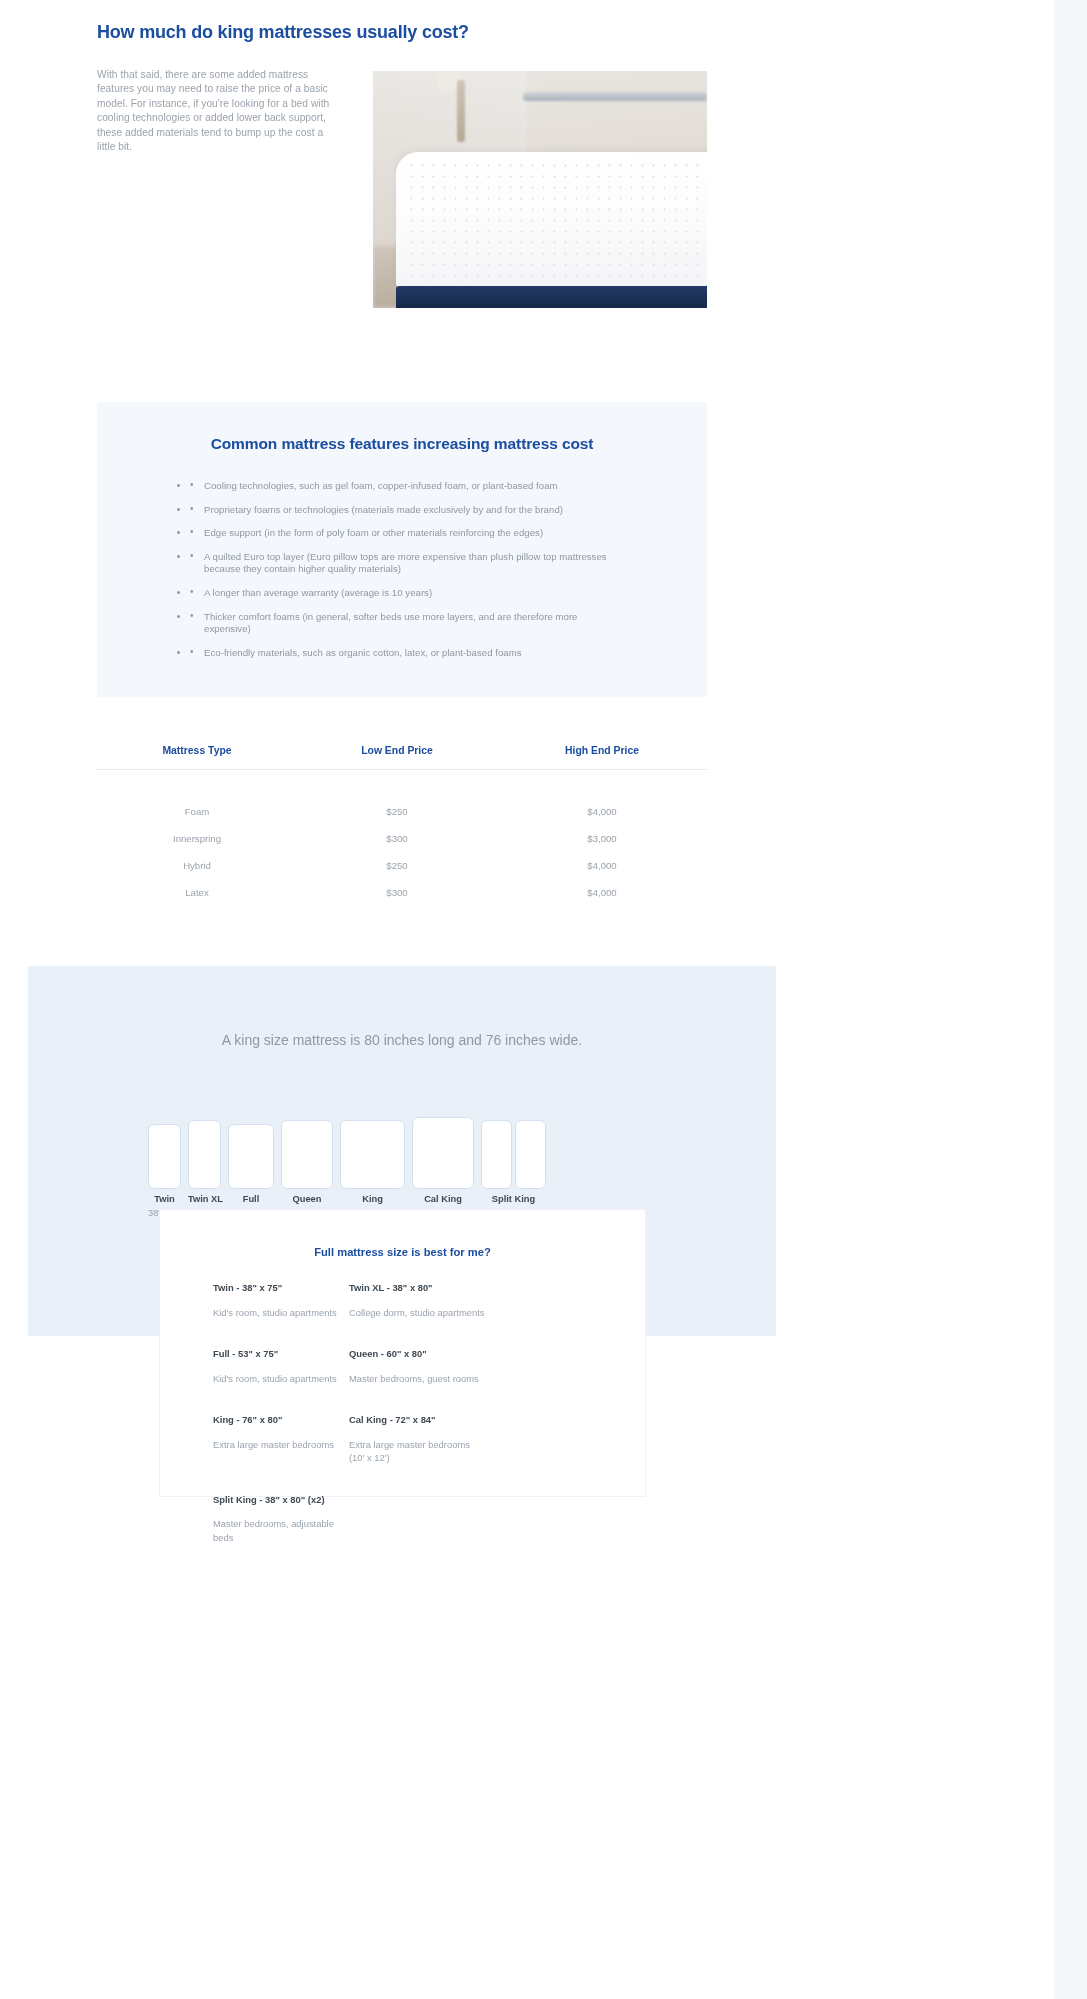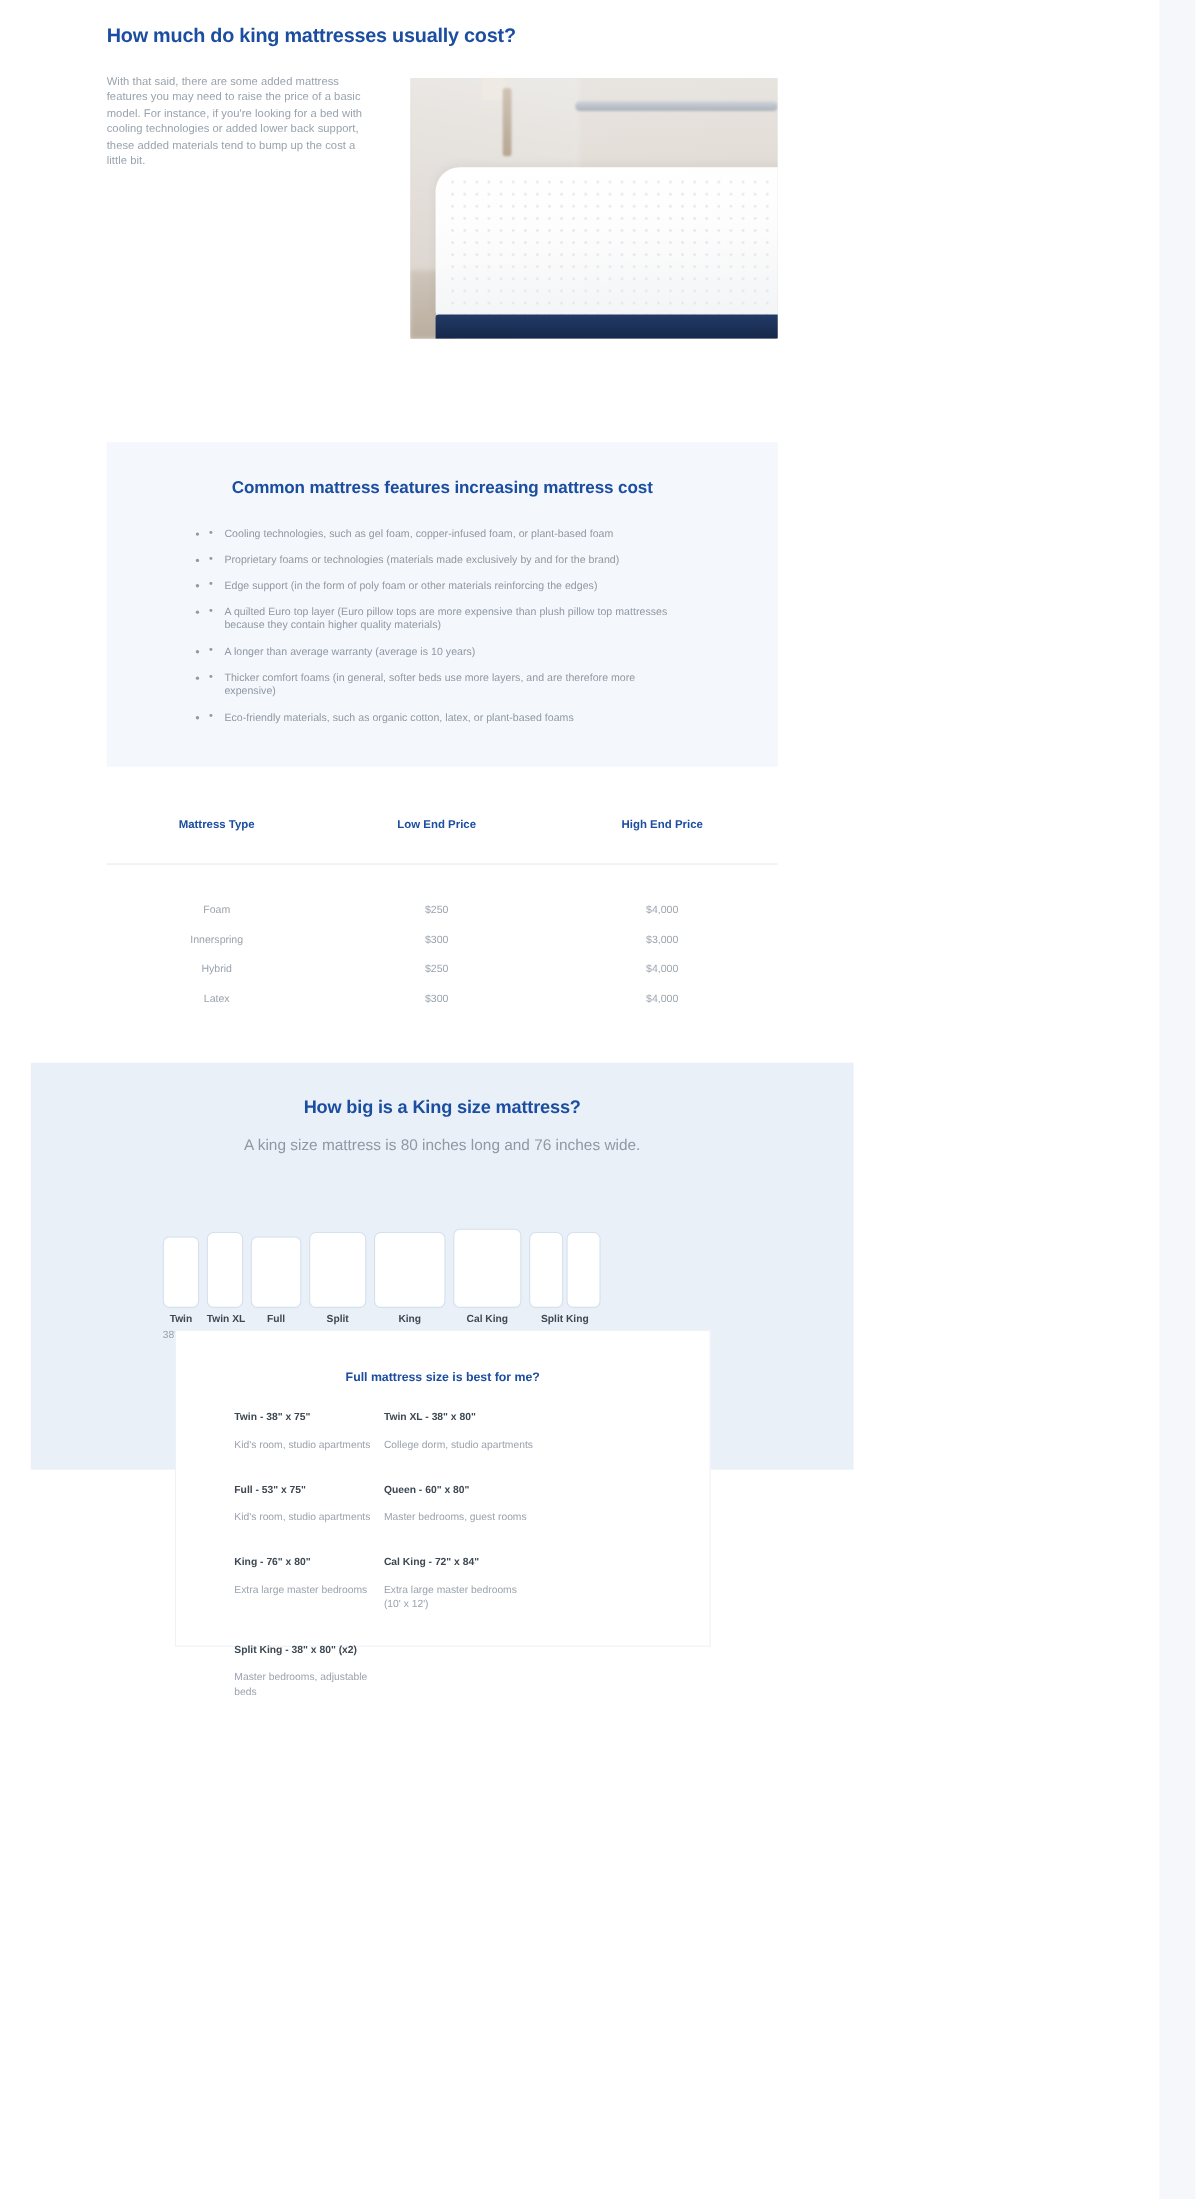--- a/index.html
+++ b/index.html
@@ -86,21 +86,21 @@
   }
   .feature-item::before {
     content: "•"; position: absolute; left: 0; top: -1px;
     color: #8f98a3; font-size: 10px;
   }
 
   
   .price-table {
     position: absolute; left: 97px; top: 745px; width: 610px;
   }
-  .pt-head { display: flex; padding-bottom: 29px; border-bottom: 1px solid #e6eaf0; }
+  .pt-head { display: flex; padding-bottom: 13px; border-bottom: 1px solid #e6eaf0; }
   .pt-head > div {
     font-size: 10.4px; font-weight: 700; color: #1b4da0; text-align: center;
   }
   .pt-col-1 { width: 200px; }
   .pt-col-2 { width: 200px; }
   .pt-col-3 { width: 210px; }
   .pt-body { padding-top: 36px; }
   .pt-row { display: flex; margin-bottom: 16px; }
   .pt-row > div {
     font-size: 9.6px; color: #9aa3ad; text-align: center;
@@ -221,41 +221,40 @@
       </div>
       <div class="pt-row">
         <div class="pt-col-1">Latex</div>
         <div class="pt-col-2">$300</div>
         <div class="pt-col-3">$4,000</div>
       </div>
     </div>
   </section>
 
   <section class="size-panel">
-    <h2 class="size-title">How big is a King size mattress?</h2>
     <p class="size-sub">A king size mattress is 80 inches long and 76 inches wide.</p>
     <div class="beds" id="beds">
         <div class="bed" style="left: 0px; width: 33px;">
           <div class="bed-shape" style="width: 33px; height: 65px;"></div>
           <div class="bed-name">Twin</div>
           <div class="bed-dim">38" x 75"</div>
         </div>
         <div class="bed" style="left: 40px; width: 33px;">
           <div class="bed-shape" style="width: 33px; height: 69px;"></div>
           <div class="bed-name">Twin XL</div>
           <div class="bed-dim">38" x 80"</div>
         </div>
         <div class="bed" style="left: 80px; width: 46px;">
           <div class="bed-shape" style="width: 46px; height: 65px;"></div>
           <div class="bed-name">Full</div>
           <div class="bed-dim">53" x 75"</div>
         </div>
         <div class="bed" style="left: 133px; width: 52px;">
           <div class="bed-shape" style="width: 52px; height: 69px;"></div>
-          <div class="bed-name">Split</div>
+          <div class="bed-name">Queen</div>
           <div class="bed-dim">60" x 80"</div>
         </div>
         <div class="bed" style="left: 192px; width: 65px;">
           <div class="bed-shape" style="width: 65px; height: 69px;"></div>
           <div class="bed-name">King</div>
           <div class="bed-dim">76" x 80"</div>
         </div>
         <div class="bed" style="left: 264px; width: 62px;">
           <div class="bed-shape" style="width: 62px; height: 72px;"></div>
           <div class="bed-name">Cal King</div>

